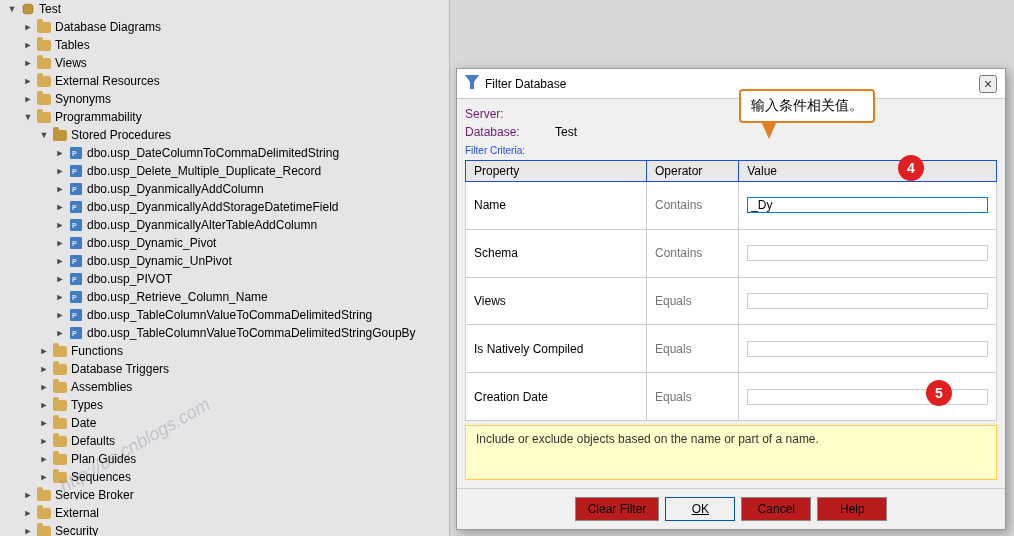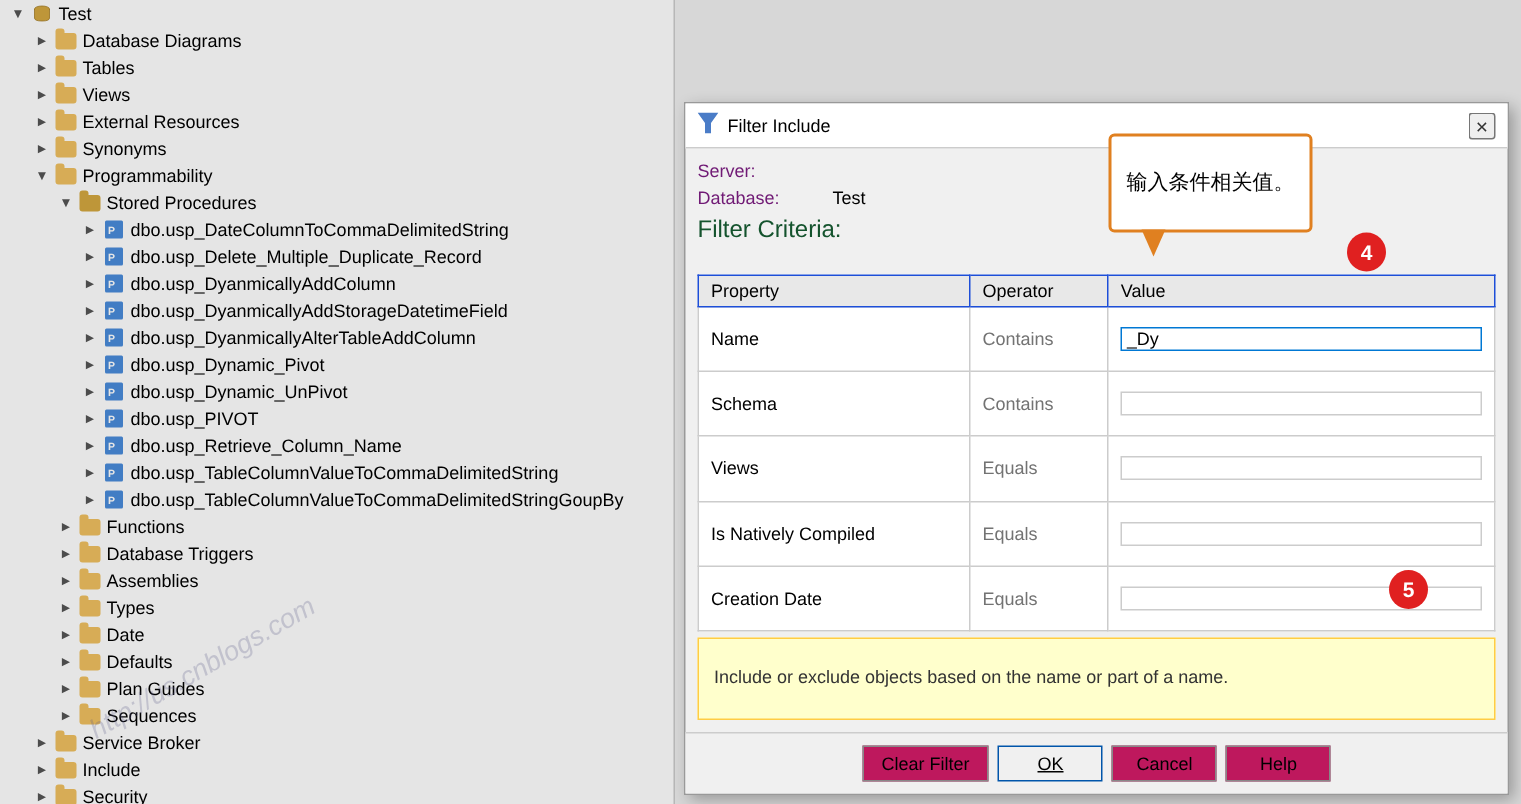--- a/index.html
+++ b/index.html
@@ -172,23 +172,23 @@
       font-size: 12px;
       color: #701a75;
     }
 
     .field-value {
       font-size: 12px;
       color: #000;
     }
 
     .filter-criteria-label {
-      font-size: 16px;
-      color: #14532d;
-      margin-bottom: 20px;
+      font-size: 10px;
+      color: #1d4ed8;
+      margin-bottom: 4px;
       margin-top: 2px;
     }
 
     .filter-table {
       width: 100%;
       border-collapse: collapse;
       border: 1px solid #ccc;
       background: white;
       flex: 1;
     }
@@ -222,60 +222,60 @@
       border: 1px solid #0078d4;
       outline: none;
       width: 100%;
       font-size: 12px;
       padding: 0 3px;
     }
 
     .hint-box {
       background: #ffffcc;
       border: 1px solid #ffcc44;
-      padding: 18px 10px;
+      padding: 6px 10px;
       font-size: 12px;
       color: #333;
       margin-top: 4px;
       height: 55px;
     }
 
     .dialog-footer {
       display: flex;
       justify-content: center;
       gap: 6px;
       padding: 8px;
       border-top: 1px solid #ccc;
       background: #f0f0f0;
     }
 
     .btn {
       min-width: 70px;
       padding: 4px 12px;
       font-size: 12px;
       border: 1px solid #888;
-      background: #be185d;
+      background: #b91c1c;
       cursor: pointer;
     }
 
     .btn-primary {
       border: 1px solid #0055aa;
       background: #f0f0f0;
       text-decoration: underline;
     }
 
     
     .tooltip-callout {
       position: absolute;
       top: 20px;
       right: 130px;
       background: white;
       border: 2px solid #e08020;
       border-radius: 4px;
-      padding: 22px 10px;
+      padding: 6px 10px;
       font-size: 14px;
       color: #000;
       white-space: nowrap;
       z-index: 30;
     }
 
     .tooltip-callout::after {
       content: '';
       position: absolute;
       bottom: -18px;
@@ -548,21 +548,21 @@
     <span class="icon">
         <div class="folder-icon"></div>
       </span>
     <span>Service Broker</span>
   </div>
   <div class="tree-item indent-2">
     <span class="expander">►</span>
     <span class="icon">
         <div class="folder-icon"></div>
       </span>
-    <span>Include</span>
+    <span>External</span>
   </div>
   <div class="tree-item indent-2">
     <span class="expander">►</span>
     <span class="icon">
         <div class="folder-icon"></div>
       </span>
     <span>Security</span>
   </div>
 
   <div class="watermark">http://us.cnblogs.com</div>
@@ -571,21 +571,21 @@
 <div class="modal-overlay"></div>
 
 <div class="dialog">
 
   <div class="dialog-titlebar">
     <span class="dialog-title-icon">
       <svg width="14" height="14" viewBox="0 0 14 14">
         <polygon points="0,0 14,0 9,7 9,14 5,14 5,7" fill="#4a7cc7"></polygon>
       </svg>
     </span>
-    <span class="dialog-title-text">Filter Include</span>
+    <span class="dialog-title-text">Filter Database</span>
     <button class="dialog-close">×</button>
   </div>
 
   <div class="tooltip-callout">
     <span>输入条件相关值。</span>
   </div>
 
   <div class="dialog-body">
     <div class="field-row">
       <span class="field-label">Server:</span>

